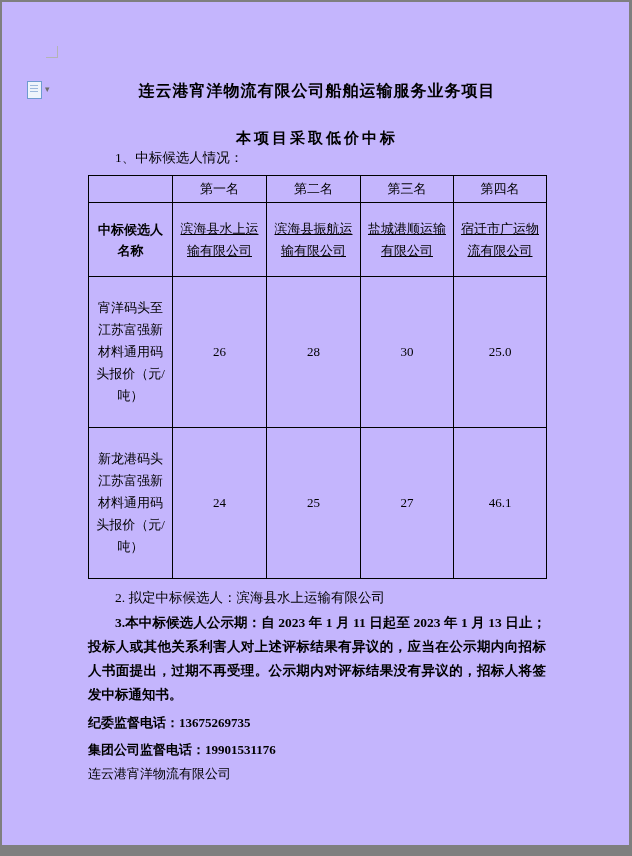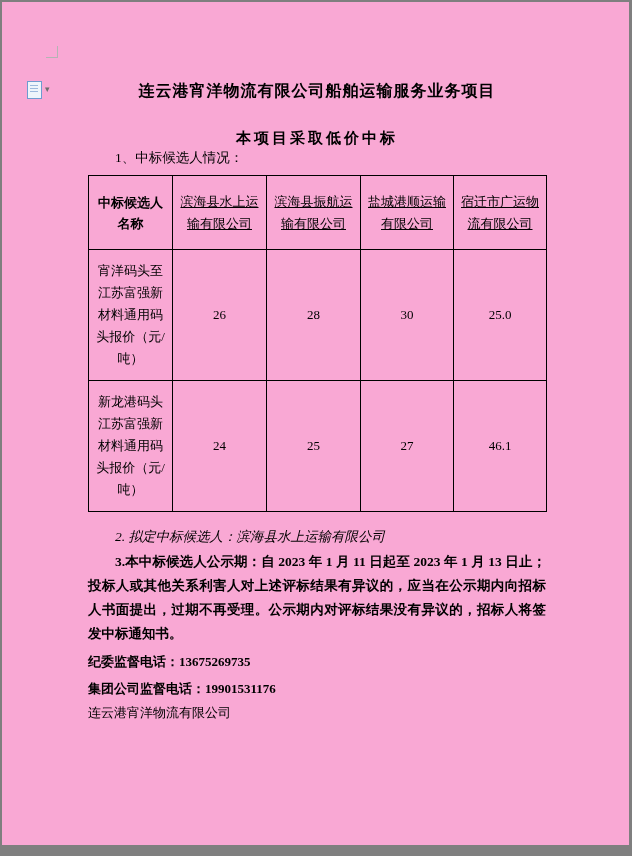--- a/index.html
+++ b/index.html
@@ -1,71 +1,78 @@
 <!DOCTYPE html>
 <html><head>
 <meta charset="utf-8">
 <style>
   html,body{margin:0;padding:0;background:#8a8a8a;}
   .canvas{
     position:relative;width:632px;height:856px;background:#7f7f7f;overflow:hidden;
     font-family:"Liberation Serif","DejaVu Serif",serif;color:#000;
   }
   .page{
-    position:absolute;left:2px;top:2px;width:627px;height:843px;background:#f9a8d4;
+    position:absolute;left:2px;top:2px;width:627px;height:843px;background:#c4b5fd;
     box-sizing:border-box;padding:78px 83px 0 86px;
   }
   
   .marker-square{position:absolute;left:8px;top:28px;width:7px;height:7px;background:#3f3f3f;}
   .marker-square2{position:absolute;left:6px;top:90px;width:5px;height:5px;background:#c6c6c6;}
   .crop-mark{position:absolute;left:46px;top:46px;width:11px;height:11px;
     border-right:1px solid #b4b4b4;border-bottom:1px solid #b4b4b4;}
   .paste-widget{position:absolute;left:27px;top:81px;width:34px;height:20px;cursor:pointer;}
   .clipboard{position:absolute;left:0;top:0;width:13px;height:16px;background:#eef4fb;
     border:1px solid #6f9ad0;display:block;}
   .clipboard::before{content:"";position:absolute;left:2px;top:3px;width:8px;height:1px;background:#9db9dd;box-shadow:0 3px 0 #9db9dd,0 6px 0 #9db9dd;}
   .caret{position:absolute;left:18px;top:3px;font-size:9px;color:#6e6e6e;line-height:10px;
     font-family:"DejaVu Sans",sans-serif;}
   
   .doc-title{margin:0;font-size:16px;line-height:22px;font-weight:bold;text-align:center;letter-spacing:1px;}
   .doc-subtitle{margin:26px 0 0;font-size:15px;line-height:20px;font-weight:bold;text-align:center;letter-spacing:3px;}
   .para{margin:0;font-size:13.5px;line-height:20px;text-align:justify;}
   .intro{margin-top:24px;text-indent:2em;}
   .item1{text-indent:2em;}
-  .item2{margin-top:15px;text-indent:2em;font-style:italic;}
+  .item2{margin-top:9px;text-indent:2em;}
   .item3{margin-top:3px;text-indent:2em;line-height:24px;font-weight:bold;}
   .phone{margin:5px 0 0;font-size:13px;line-height:22px;font-weight:bold;}
   .sig{margin:2px 0 0;font-size:13px;line-height:22px;padding-right:4px;}
   
   table.candidates{border-collapse:collapse;table-layout:fixed;width:458px;margin-top:7px;}
   table.candidates td{border:1px solid #000;font-size:13px;padding:2px 6px;
     text-align:center;vertical-align:middle;box-sizing:border-box;word-break:break-all;}
   .c0{width:84px;} .c1{width:94px;} .c2{width:94px;} .c3{width:93px;} .c4{width:93px;}
   .r-head{height:27px;}
   .r-names{height:74px;}
-  .r-price{height:131px;}
+  .r-price{height:151px;}
   .names-cell{line-height:22px;padding:2px 8px;text-decoration:underline;}
   .lbl-names{line-height:21px;padding:2px 10px;font-weight:bold;}
   .lbl-price{vertical-align:top;text-align:left;line-height:22px;padding:3px 5px;}
 </style>
 </head>
 <body>
 
 <div class="canvas">
   <div class="marker-square"></div>
   <div class="marker-square2"></div>
 
   <div class="page">
     <h1 class="doc-title">连云港宵洋物流有限公司船舶运输服务业务项目</h1>
     <h2 class="doc-subtitle">本项目采取低价中标</h2>
 
     <p class="para item1">1、中标候选人情况：</p>
 
     <table class="candidates">
       <tbody>
+          <tr class="r-head">
+        <td class="c0"></td>
+        <td class="c1">第一名</td>
+        <td class="c2">第二名</td>
+        <td class="c3">第三名</td>
+        <td class="c4">第四名</td>
+      </tr>
       <tr class="r-names">
         <td class="c0 lbl-names">中标候选人名称</td>
         <td class="c1 names-cell">滨海县水上运输有限公司</td>
         <td class="c2 names-cell">滨海县振航运输有限公司</td>
         <td class="c3 names-cell">盐城港顺运输有限公司</td>
         <td class="c4 names-cell">宿迁市广运物流有限公司</td>
       </tr>
       <tr class="r-price">
         <td class="c0 lbl-price">宵洋码头至江苏富强新材料通用码头报价（元/吨）</td>
         <td class="c1">26</td>

